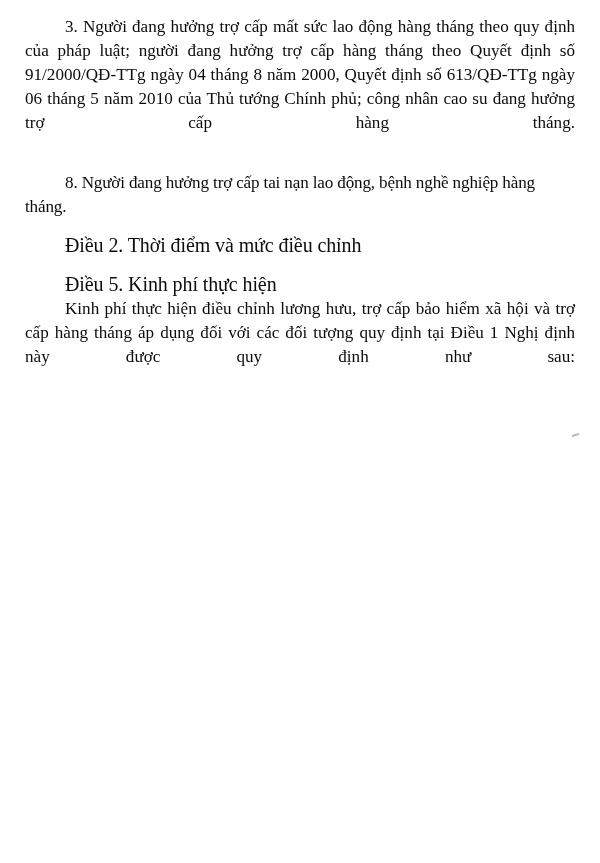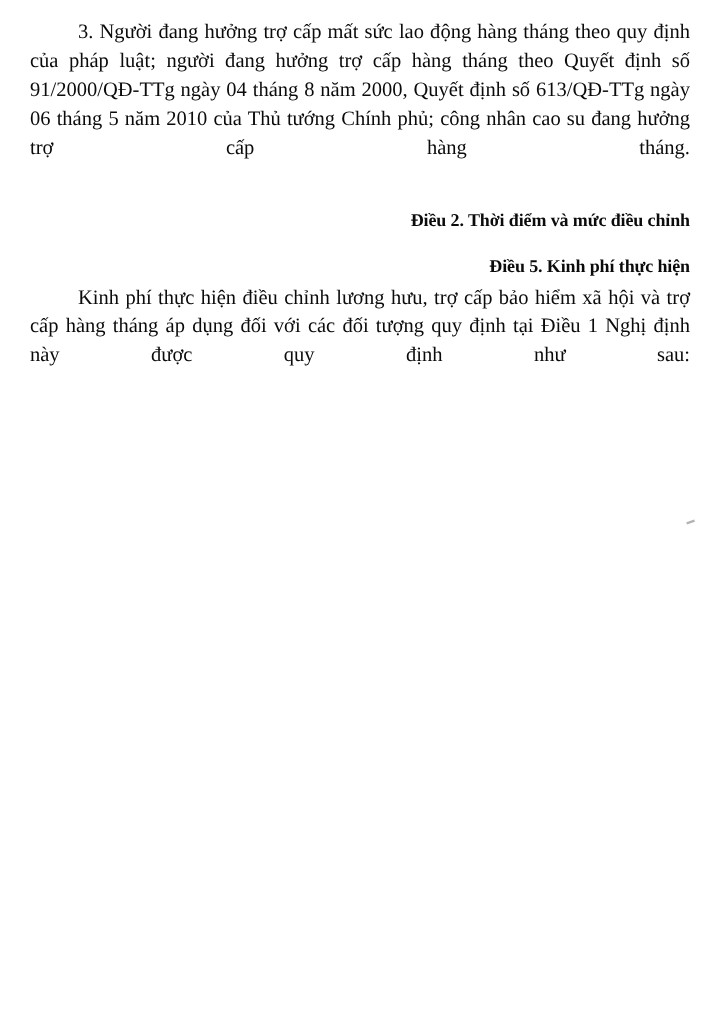--- a/index.html
+++ b/index.html
@@ -40,25 +40,25 @@
   .para + .para {
     margin-top: 13px;
   }
   
   .para::after {
     content: "";
     display: inline-block;
     width: 100%;
   }
   .heading {
-    font-weight: bold;
+    font-weight: normal;
     text-indent: 40px;
-    text-align: right;
+    text-align: left;
     margin: 15px 0 0 0;
-    font-size: 15px;
+    font-size: 20px;
     line-height: 23.9px;
     letter-spacing: -0.1px;
   }
   .heading::after { content: none; }
   .para.single-line {
     text-align: left;
   }
   .para.single-line::after { content: none; }
   .para.tight { letter-spacing: -0.15px; }
   .scan-mark {
@@ -78,20 +78,21 @@
 <div class="page">
 
   <div class="doc-body">
 
     <p class="para">3. Người đang hưởng trợ cấp mất sức lao động hàng tháng theo quy định của pháp luật; người đang hưởng trợ cấp hàng tháng theo Quyết định số 91/2000/QĐ-TTg ngày 04 tháng 8 năm 2000, Quyết định số 613/QĐ-TTg ngày 06 tháng 5 năm 2010 của Thủ tướng Chính phủ; công nhân cao su đang hưởng trợ cấp hàng tháng.</p>
 
 
 
 
 
+    <p class="para single-line tight">8. Người đang hưởng trợ cấp tai nạn lao động, bệnh nghề nghiệp hàng tháng.</p>
 
     <p class="heading">Điều 2. Thời điểm và mức điều chỉnh</p>
 
 
     <p class="heading">Điều 5. Kinh phí thực hiện</p>
 
     <p class="para">Kinh phí thực hiện điều chỉnh lương hưu, trợ cấp bảo hiểm xã hội và trợ cấp hàng tháng áp dụng đối với các đối tượng quy định tại Điều 1 Nghị định này được quy định như sau:</p>
 
   </div>
 

